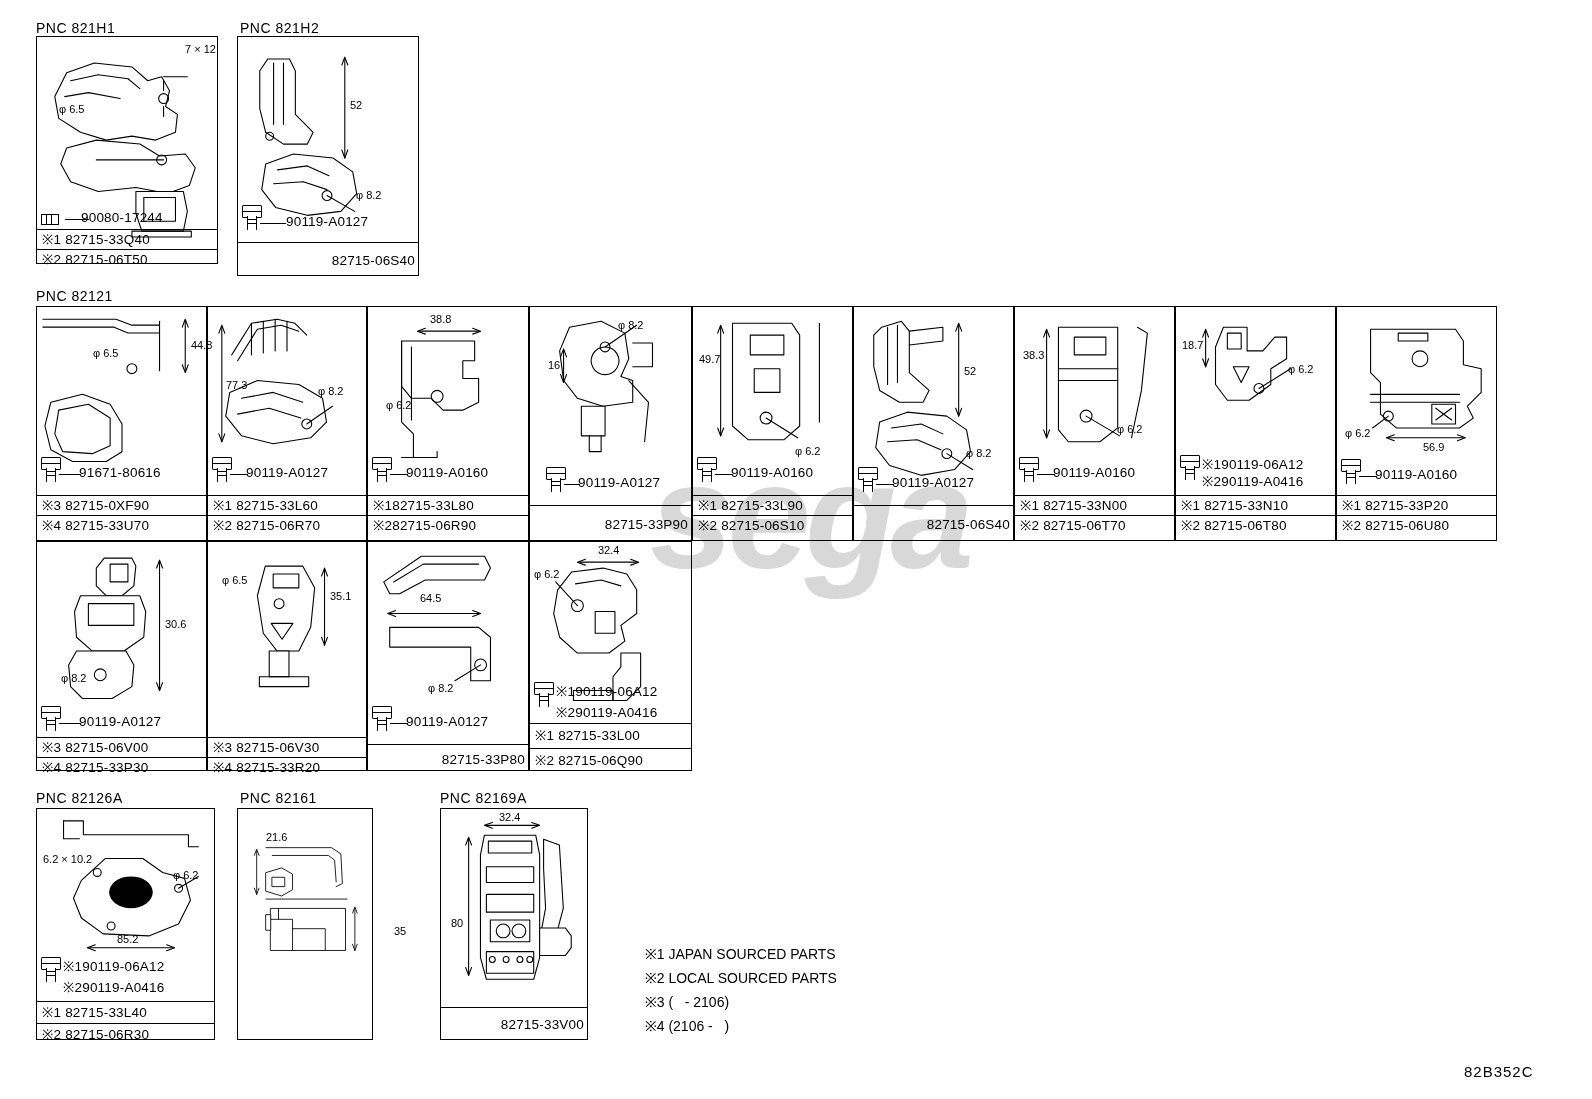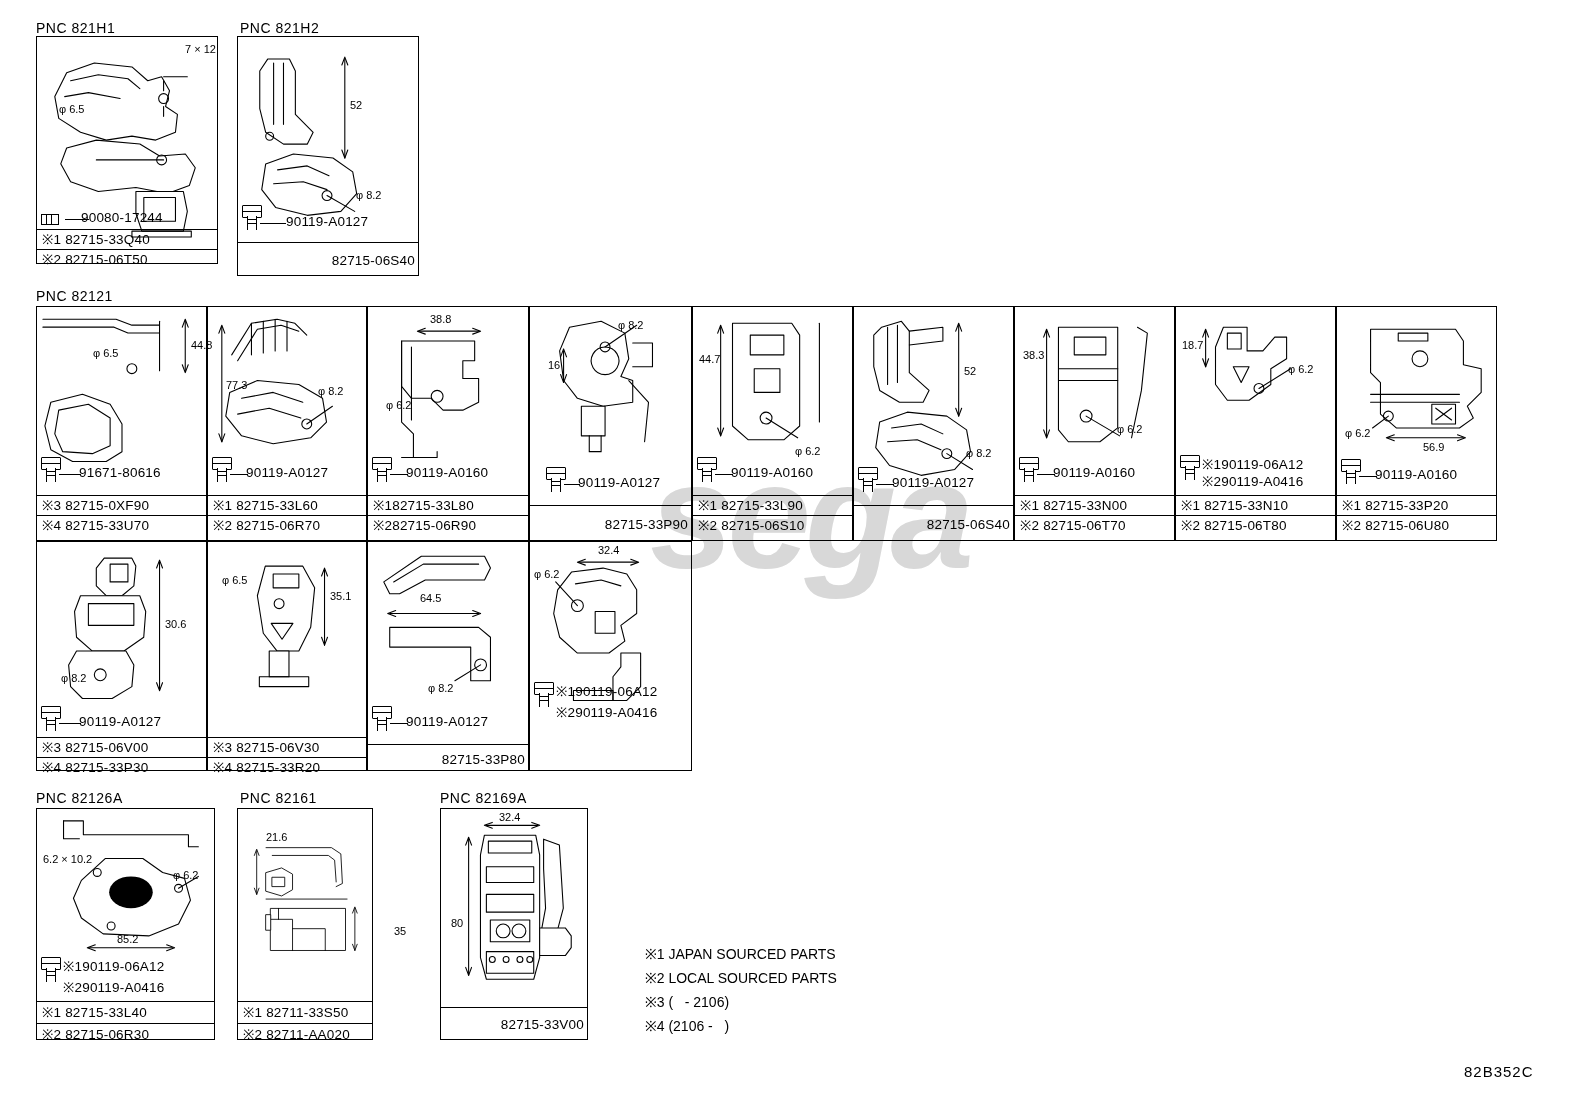--- a/index.html
+++ b/index.html
@@ -255,21 +255,21 @@
   <svg class="art" viewBox="0 0 161 235">
     <path class="fillw" d="M40 16 L100 16 L108 28 L108 120 L92 134 L56 134 L40 120 Z"></path>
     <path d="M58 28 L92 28 L92 48 L58 48 Z"></path>
     <path d="M62 62 L88 62 L88 86 L62 86 Z"></path>
     <circle cx="74" cy="112" r="6"></circle>
     <line x1="128" y1="16" x2="128" y2="116"></line>
     <line x1="28" y1="20" x2="28" y2="130"></line>
     <path d="M25 26 L28 18 L31 26 M25 122 L28 130 L31 122"></path>
     <line x1="74" y1="112" x2="106" y2="132"></line>
   </svg>
-  <div class="dim" style="left:6px;top:46px;">44.7</div>
+  <div class="dim" style="left:6px;top:46px;">49.7</div>
   <div class="dim" style="left:102px;top:138px;">φ 6.2</div>
 
   <div class="bolt" style="left:4px;top:150px;">
     <div class="head"></div>
       <div class="shaft"></div>
   </div>
   <div class="lead" style="left:22px;top:167px;width:18px;"></div>
   <div class="pn" style="left:38px;top:158px;">90119-A0160</div>
 
   <div class="cap" style="top:188px;">
@@ -477,20 +477,24 @@
   <div class="dim" style="left:68px;top:2px;">32.4</div>
   <div class="dim" style="left:4px;top:26px;">φ 6.2</div>
 
   <div class="bolt" style="left:4px;top:140px;">
     <div class="head"></div>
       <div class="shaft"></div>
   </div>
   <div class="pn" style="left:26px;top:140px;">※190119-06A12</div>
   <div class="pn" style="left:26px;top:161px;">※290119-A0416</div>
 
+  <div class="cap" style="top:181px;">
+    <div style="line-height:22px;">※1 82715-33L00</div>
+    <div style="line-height:22px;">※2 82715-06Q90</div>
+  </div>
 </div>
 
 <div class="cell" style="left:36px;top:808px;width:179px;height:232px;">
   <svg class="art" viewBox="0 0 173 232">
     <path d="M24 12 L44 12 L44 26 L150 26 L150 38 L160 38"></path>
     <path d="M24 12 L24 30 L40 30"></path>
     <path class="fillw" d="M42 72 L66 50 L104 50 L124 64 L146 70 L152 92 L140 116 L110 128 L64 126 L42 110 L34 90 Z"></path>
     <ellipse cx="92" cy="84" rx="22" ry="16"></ellipse>
     <ellipse cx="92" cy="84" rx="12" ry="9"></ellipse>
     <circle cx="58" cy="64" r="4"></circle>
@@ -530,24 +534,20 @@
     <path d="M52 96 L52 110"></path>
     <path class="fillw" d="M36 104 L42 104 L42 124 L36 124 Z"></path>
     <line x1="24" y1="22" x2="24" y2="78"></line>
     <path d="M21 28 L24 20 L27 28 M21 70 L24 78 L27 70"></path>
     <line x1="150" y1="96" x2="150" y2="150"></line>
     <path d="M147 102 L150 94 L153 102 M147 142 L150 150 L153 142"></path>
   </svg>
   <div class="dim" style="left:28px;top:22px;">21.6</div>
   <div class="dim" style="left:156px;top:116px;">35</div>
 
-  <div class="cap" style="top:192px;">
-    <div style="line-height:19px;">※1 82711-33S50</div>
-    <div style="line-height:19px;">※2 82711-AA020</div>
-  </div>
 </div>
 
 <div class="cell" style="left:440px;top:808px;width:148px;height:232px;">
   <svg class="art" viewBox="0 0 148 232">
     <path class="fillw" d="M44 26 L96 26 L100 46 L100 150 L94 172 L46 172 L40 150 L40 46 Z"></path>
     <path d="M48 32 L92 32 L92 44 L48 44 Z"></path>
     <path d="M46 58 L94 58 L94 74 L46 74 Z"></path>
     <path d="M46 86 L94 86 L94 104 L46 104 Z"></path>
     <path class="fillw" d="M50 112 L90 112 L90 134 L50 134 Z"></path>
     <circle cx="63" cy="123" r="7"></circle>

